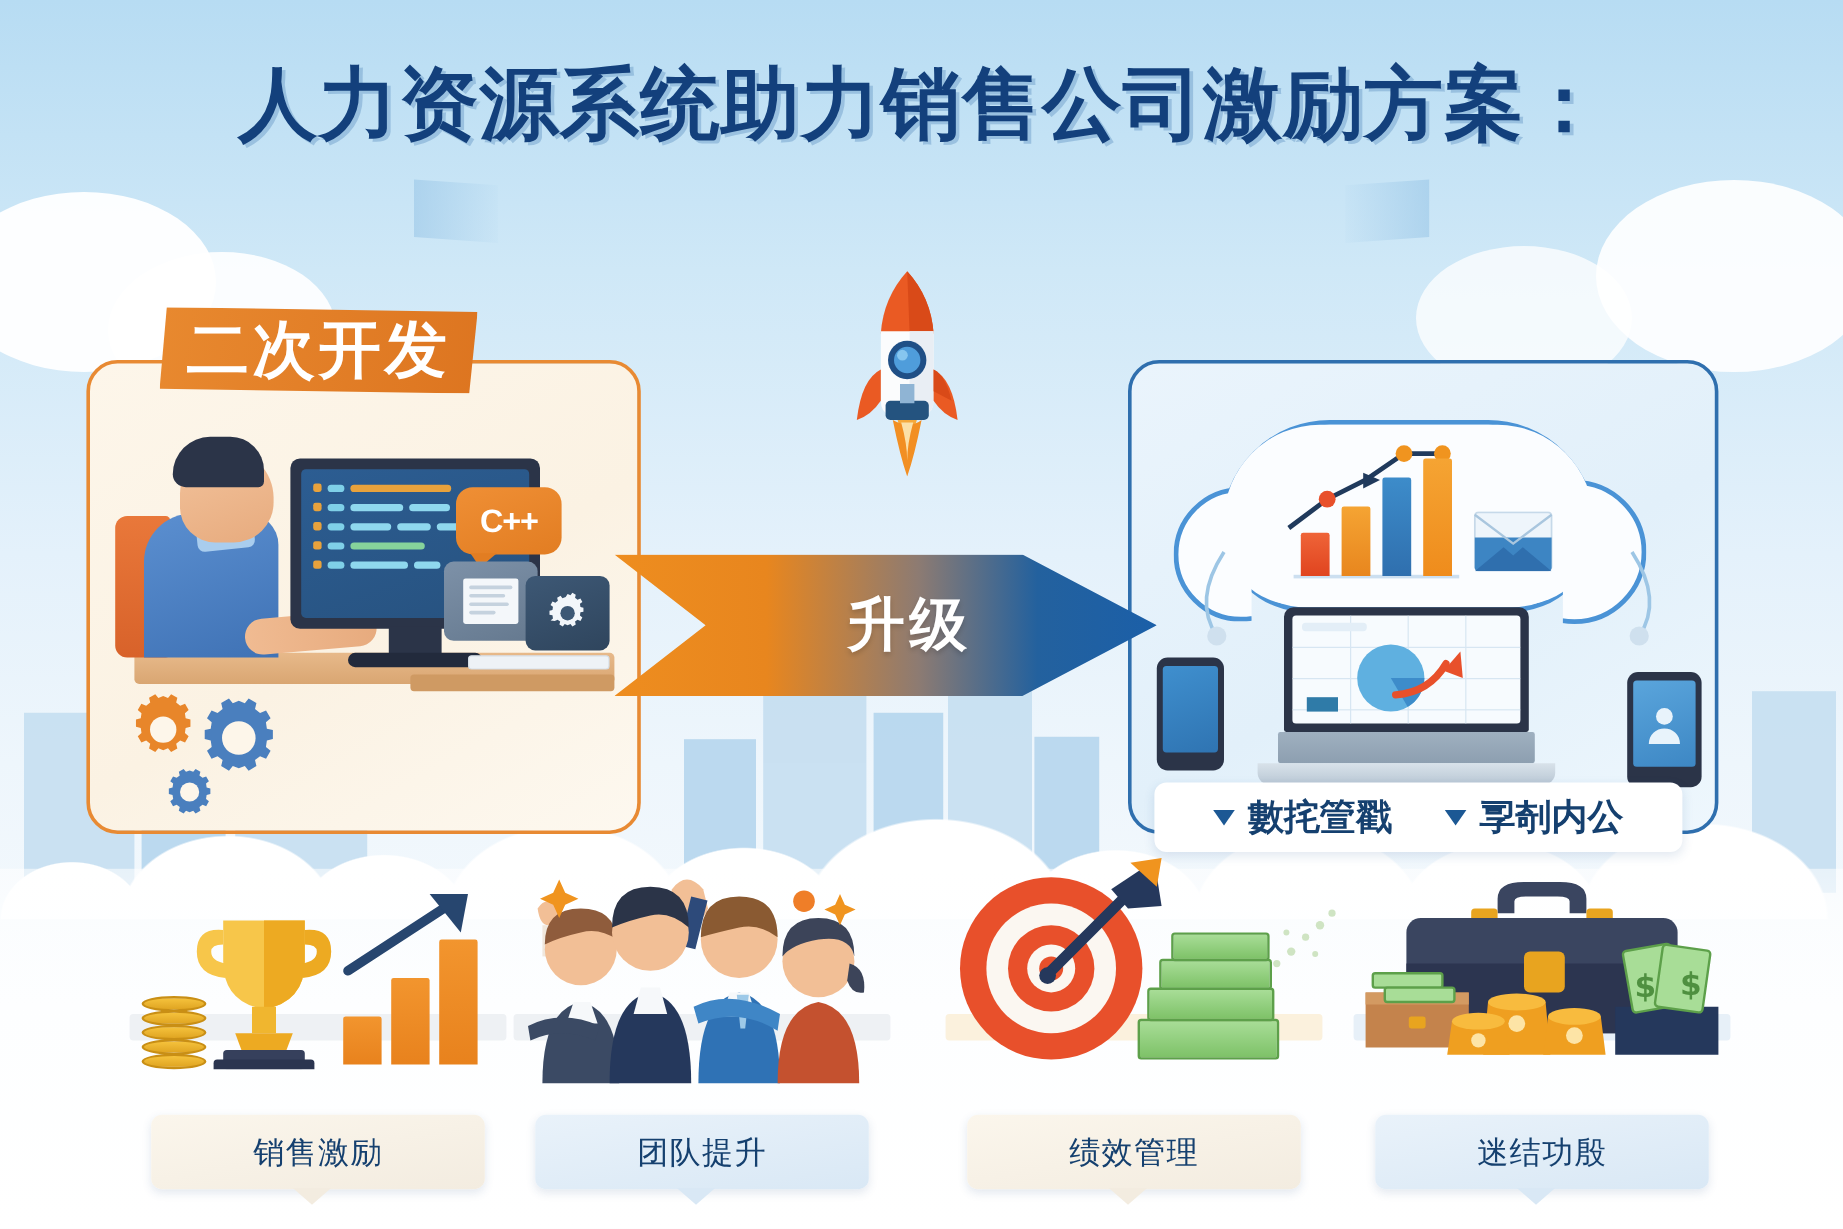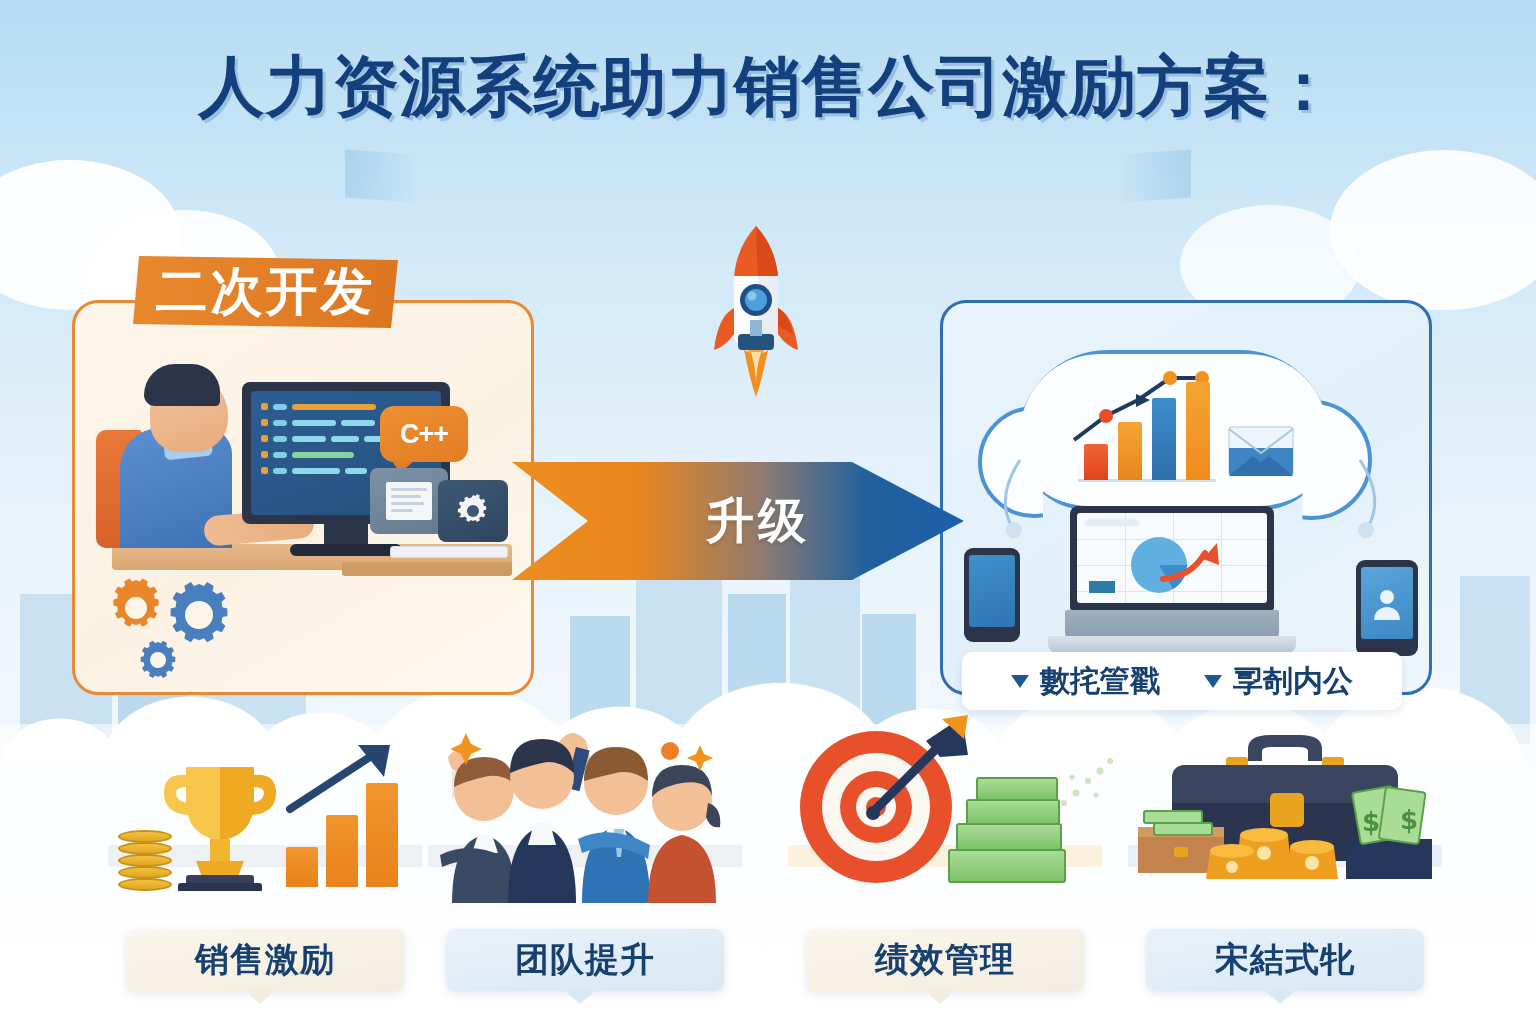--- a/index.html
+++ b/index.html
@@ -231,21 +231,21 @@
   
   .cards { position:absolute; left: 0; top: 725px; width: 1536px; height: 285px; }
   .card { position:absolute; top: 0; width: 330px; height: 270px; }
   .card-art { position:absolute; left: 0; top: 0; width: 330px; height: 200px; }
   .shelf { position:absolute; left: 8px; bottom: 58px; width: 314px; height: 22px; background:#eef1f4; border-radius: 3px; }
   .card-label {
     position:absolute; left: 26px; bottom: 4px; width: 278px; height: 62px;
     border-radius: 9px; display:flex; align-items:center; justify-content:center;
     box-shadow: 0 3px 8px rgba(40,80,130,.13);
   }
-  .card-label .lbl { font-size: 34px; font-weight: bold; color:#15406f; white-space: nowrap; letter-spacing: 1px; }
+  .card-label .lbl { font-size: 26px; font-weight: normal; color:#15406f; white-space: nowrap; letter-spacing: 1px; }
   .card-label::after {
     content:""; position:absolute; left: 118px; bottom: -13px;
     border-left: 16px solid transparent; border-right: 16px solid transparent;
     border-top: 14px solid var(--notch);
   }
   .lbl-cream { background: linear-gradient(170deg,#fbf6ec,#f3ece0); --notch:#f3ece0; }
   .lbl-blue  { background: linear-gradient(170deg,#e9f2fa,#d9e8f5); --notch:#d9e8f5; }
 
   
   .coins i { position:absolute; width: 54px; height: 13px; background: linear-gradient(180deg,#f5c23c,#e0a522);
@@ -664,18 +664,18 @@
             <path d="M160 116 q22 -6 44 0 l4 32 h-52z" fill="#ef9f20"></path>
             <ellipse cx="182" cy="116" rx="22" ry="7" fill="#f8bb3e"></ellipse>
             <circle cx="182" cy="132" r="7" fill="#fde4a6"></circle>
             <path d="M80 120 q22 -6 44 0 l4 28 h-52z" fill="#ef9f20"></path>
             <ellipse cx="102" cy="120" rx="22" ry="7" fill="#f8bb3e"></ellipse>
             <circle cx="102" cy="136" r="6" fill="#fde4a6"></circle>
           </g>
         </svg>
       </div>
       <div class="card-label lbl-blue">
-        <span class="lbl">宋結式牝</span>
+        <span class="lbl">迷结功殷</span>
       </div>
     </div>
 
   </div>
 </div>
 
 </body></html>

